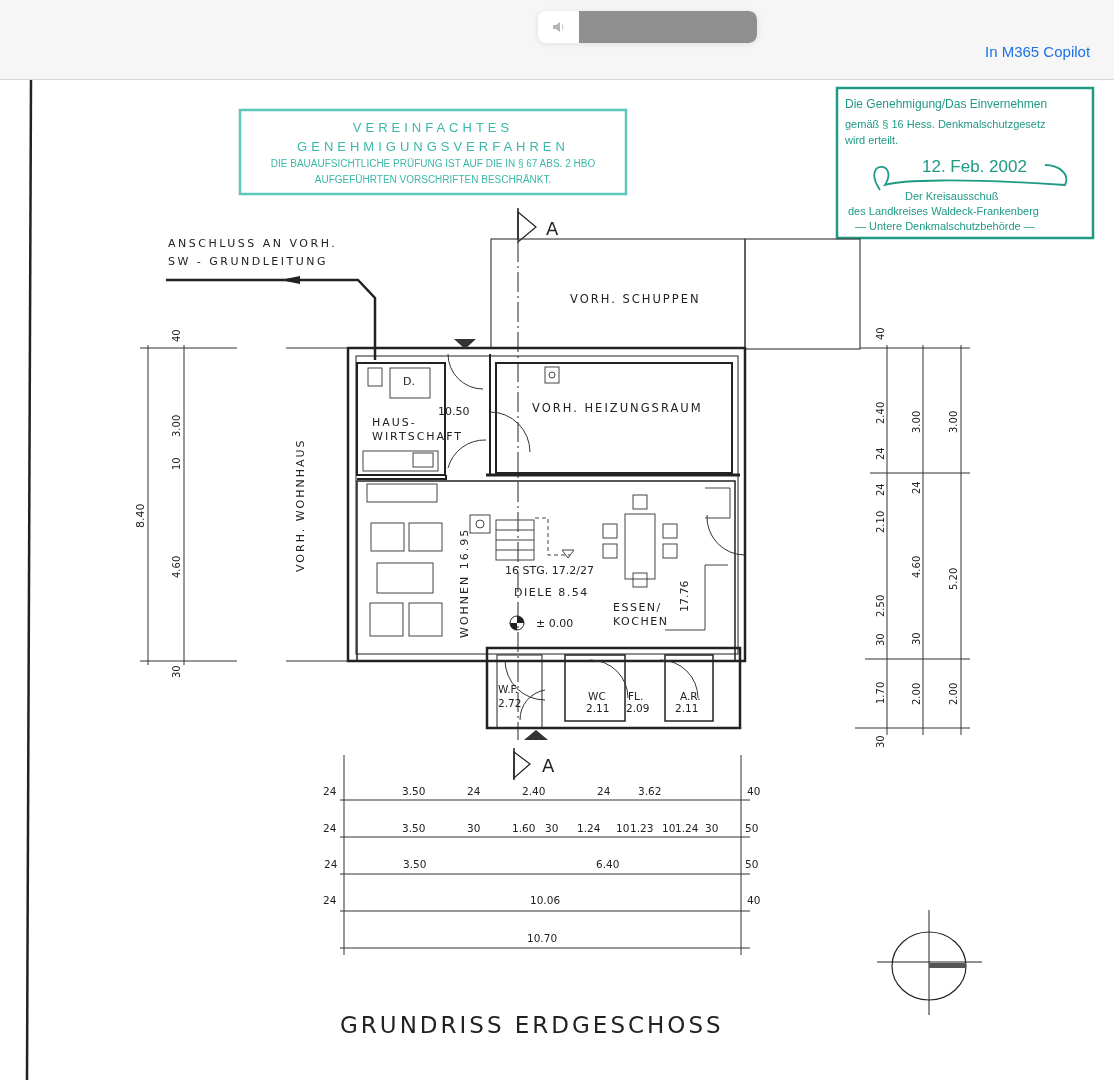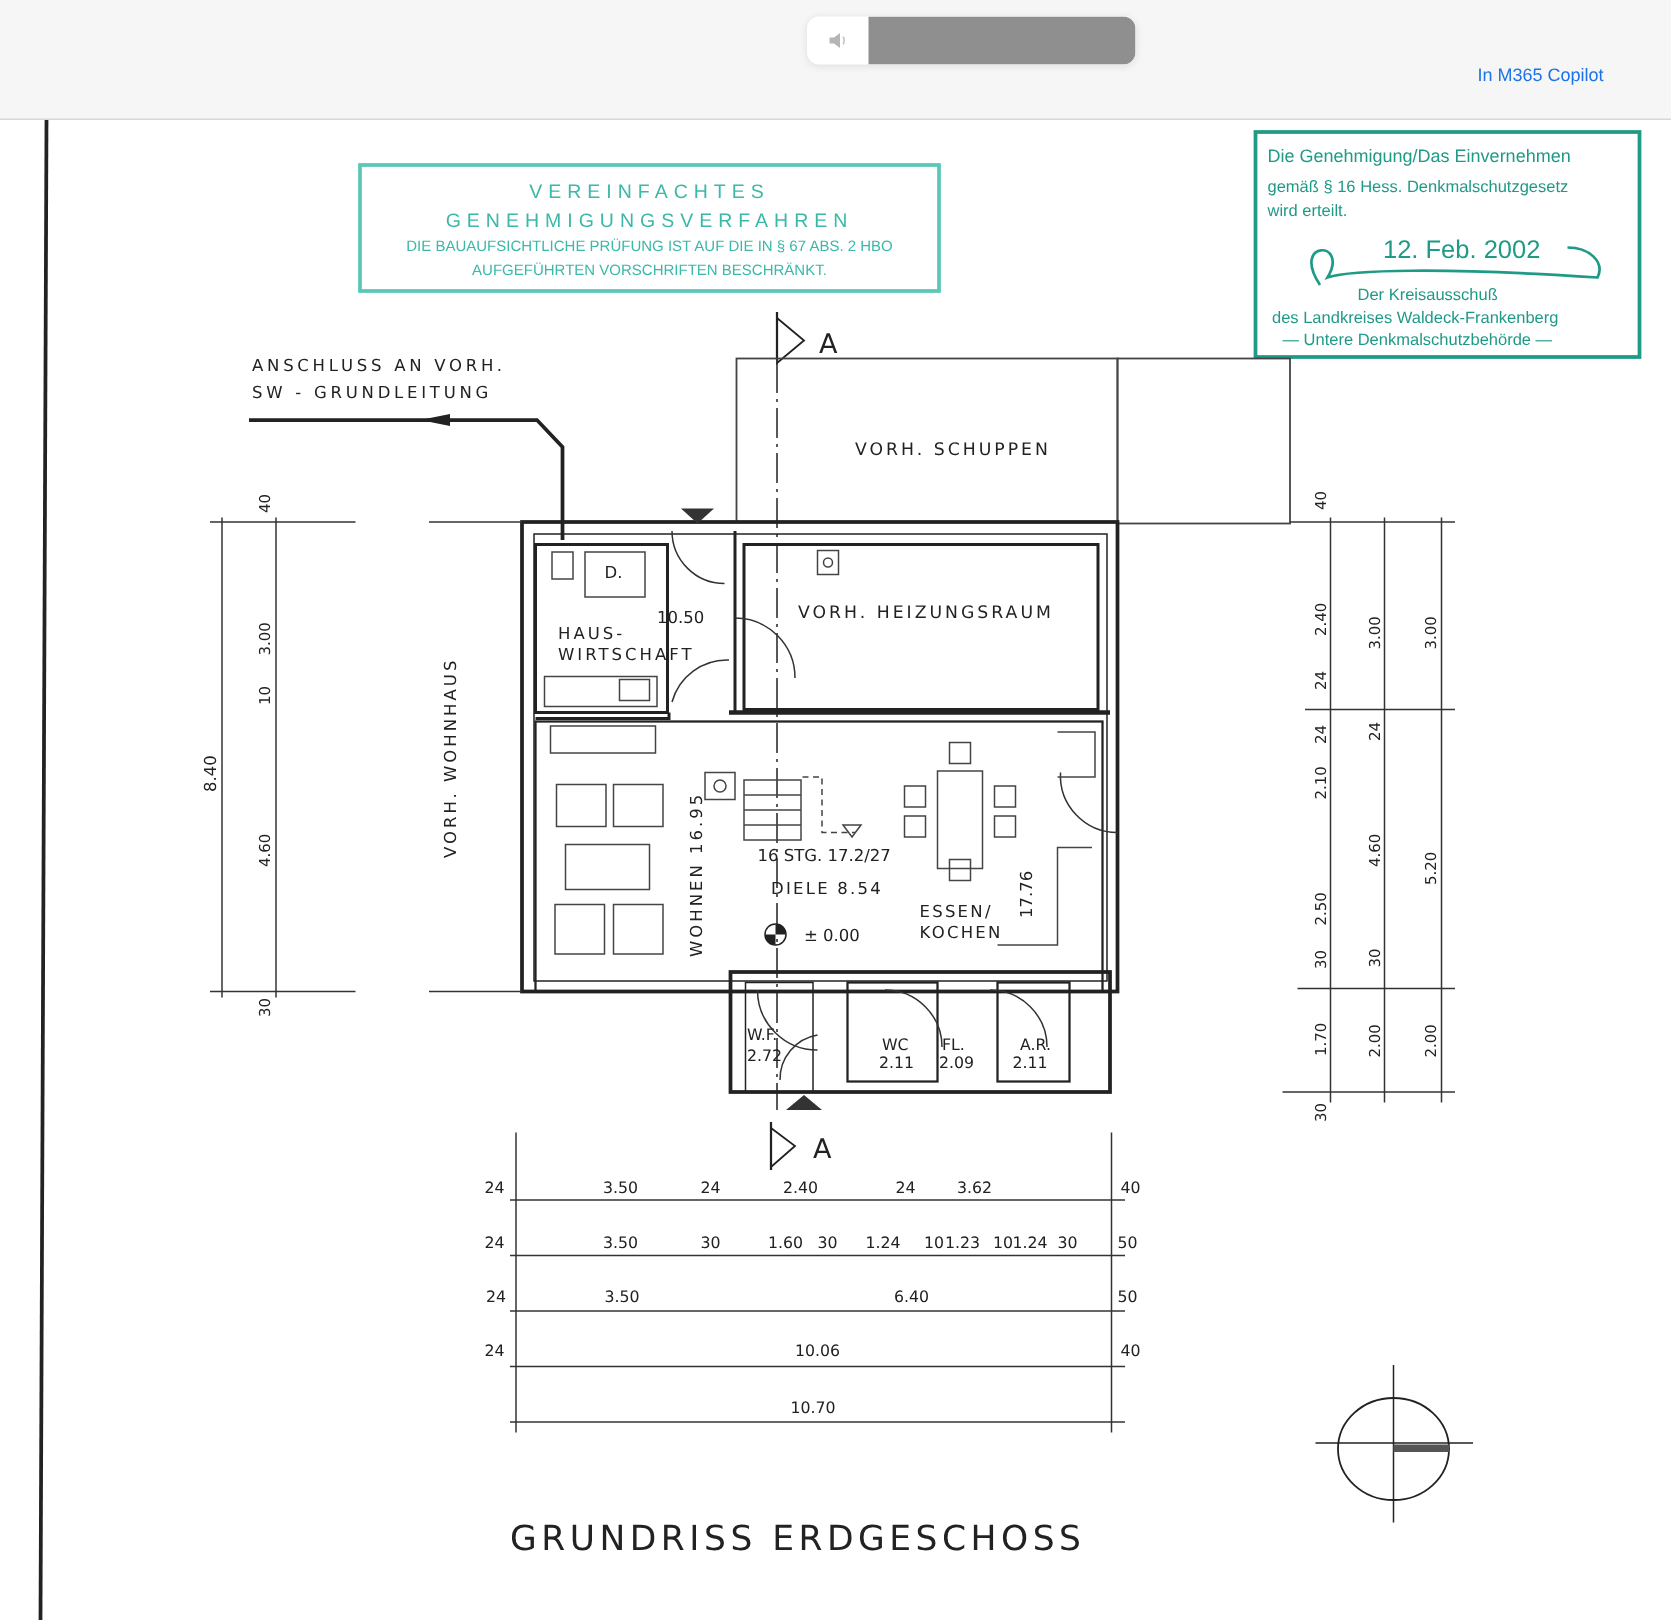--- a/index.html
+++ b/index.html
@@ -19,21 +19,21 @@
   .media-pill .vol {
     position: absolute; left: 0; top: 0; width: 41px; height: 32px;
     display: flex; align-items: center; justify-content: center;
   }
   .media-pill .track {
     position: absolute; left: 41px; top: 0; right: 0; height: 32px;
     background: #8f8f8f; border-radius: 0 8px 8px 0;
   }
   .copilot-link {
     position: absolute; left: 985px; top: 43px; font-family: "Liberation Sans", sans-serif;
-    font-size: 12px; color: #1a73e8; white-space: nowrap; text-decoration: none;
+    font-size: 15px; color: #1a73e8; white-space: nowrap; text-decoration: none;
   }
   .doc {
     position: absolute; left: 0; top: 80px; width: 1114px; height: 1000px; background: #fff;
   }
   svg.plan { position: absolute; left: 0; top: 0; }
   .t { font-family: "DejaVu Sans", sans-serif; fill: #222; }
   .stamp { font-family: "Liberation Sans", sans-serif; fill: #3bb8a8; }
   .stamp2 { font-family: "Liberation Sans", sans-serif; fill: #1f9a86; }
 </style>
 </head>

